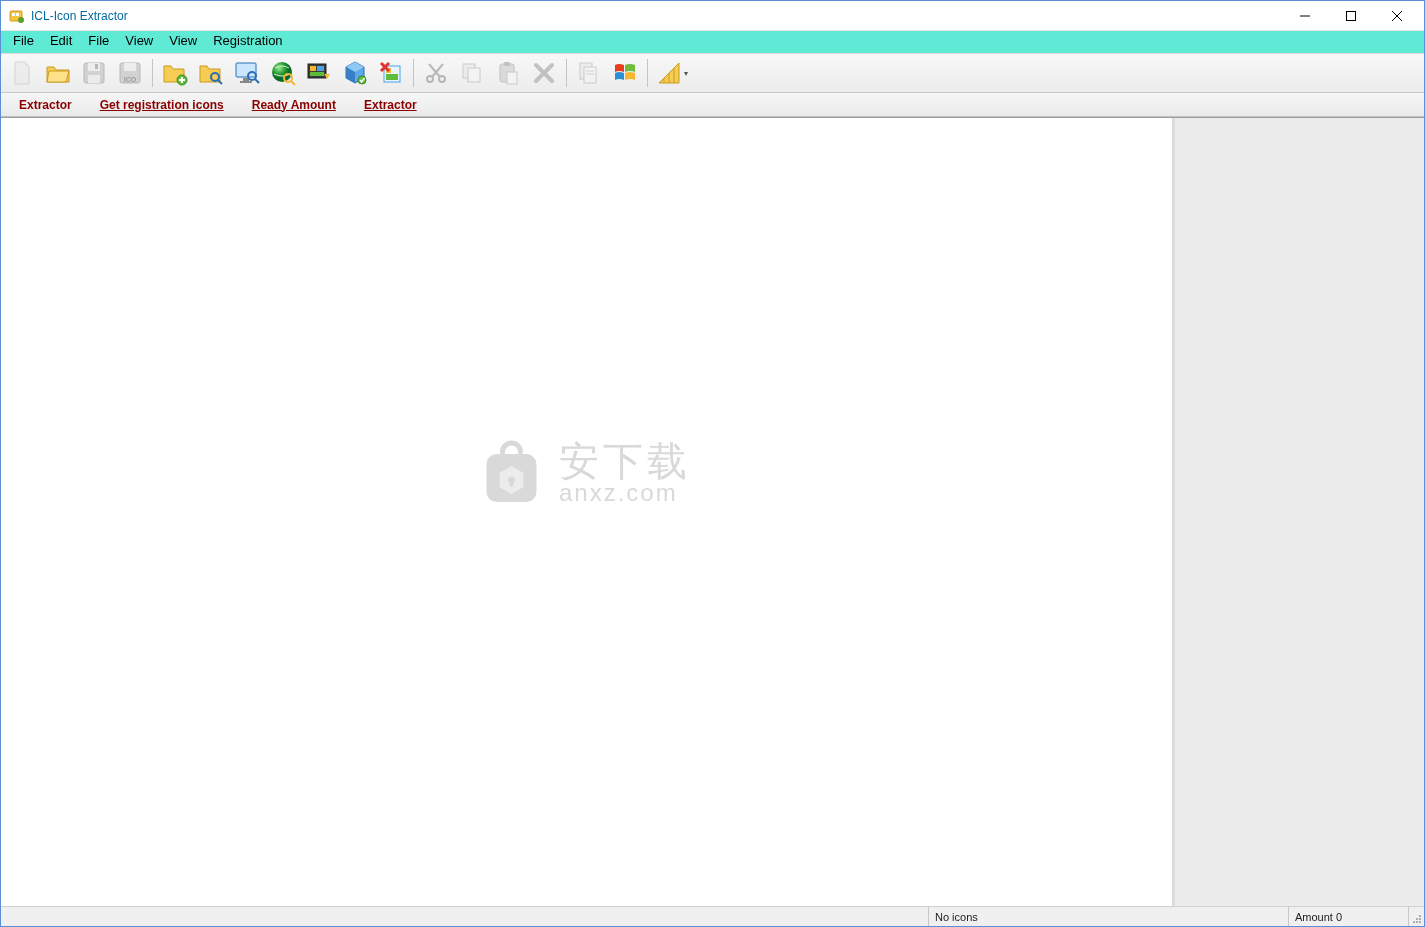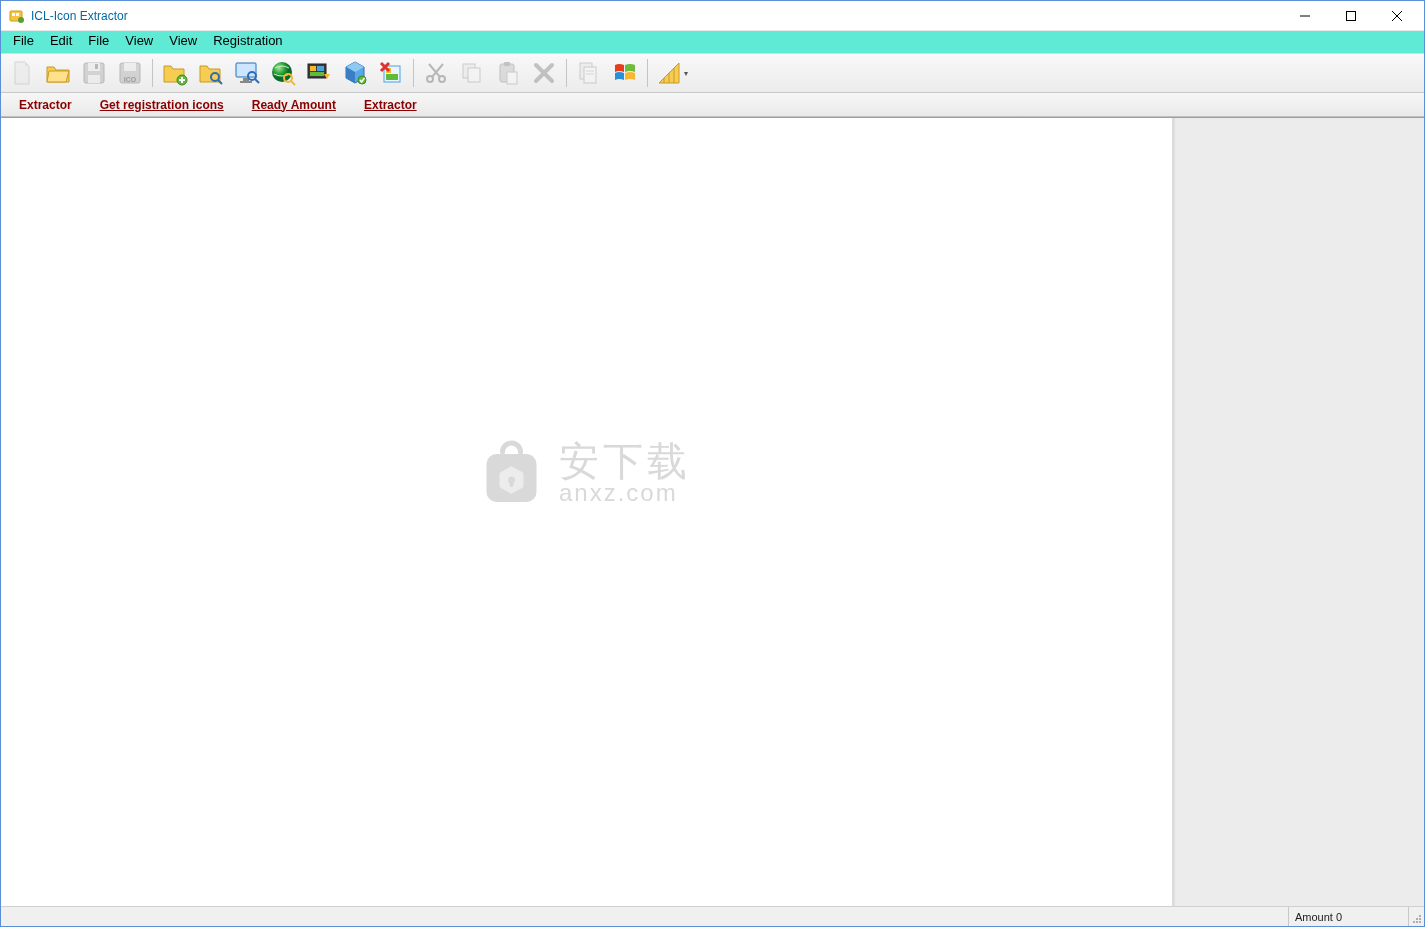--- a/index.html
+++ b/index.html
@@ -333,20 +333,21 @@
         <div class="wm-text-cn">安下载</div>
         <div class="wm-text-en">anxz.com</div>
       </div>
     </div>
   </div>
   <div class="side-panel"></div>
 </div>
 
 <div class="statusbar">
   <div class="status-spacer"></div>
+  <div class="status-cell" style="width:360px">No icons</div>
   <div class="status-cell" style="width:120px">Amount 0</div>
   <div class="status-grip">
     <svg width="10" height="10">
         <circle cx="8" cy="2" r="1" fill="#999"></circle>
         <circle cx="5" cy="5" r="1" fill="#999"></circle>
         <circle cx="8" cy="5" r="1" fill="#999"></circle>
         <circle cx="2" cy="8" r="1" fill="#999"></circle>
         <circle cx="5" cy="8" r="1" fill="#999"></circle>
         <circle cx="8" cy="8" r="1" fill="#999"></circle>
       </svg>

